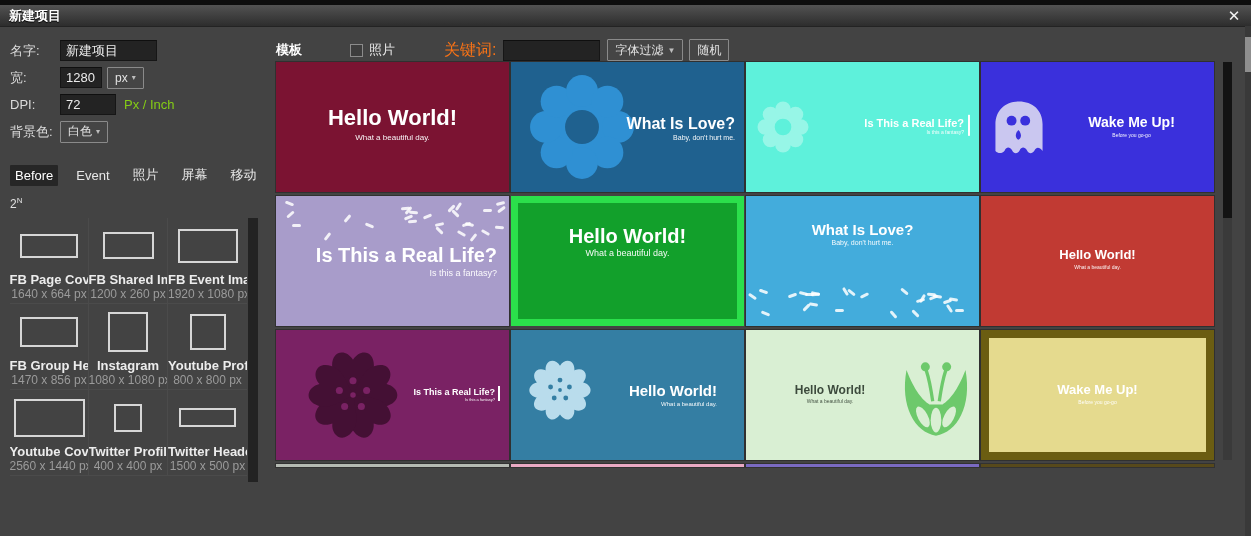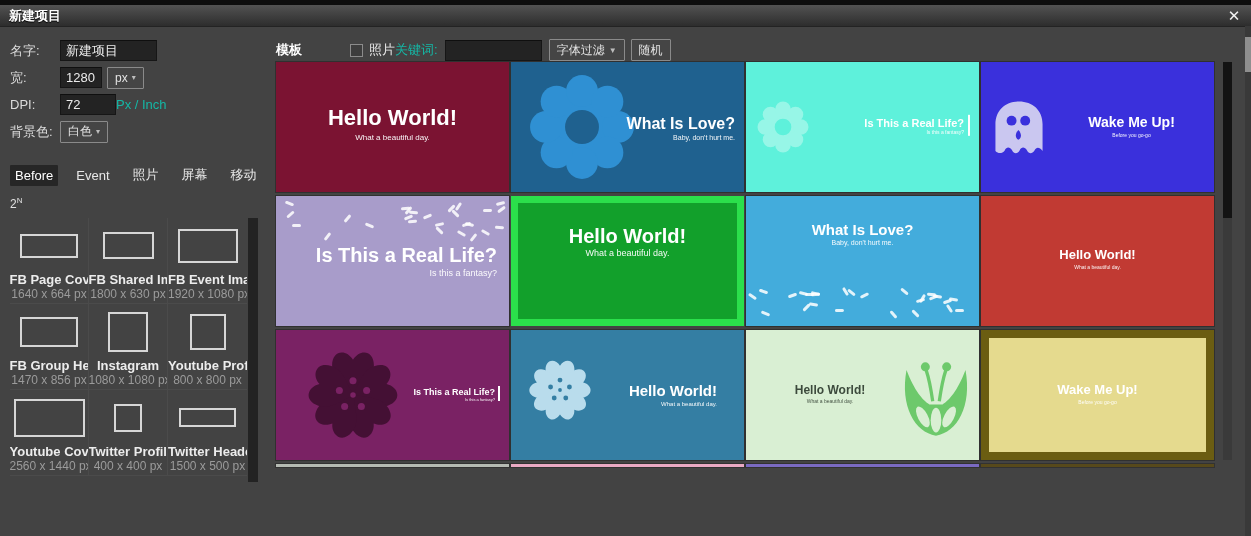--- a/index.html
+++ b/index.html
@@ -32,21 +32,21 @@
   }
   .btn{
     background:#454545;border:1px solid #8a8a8a;color:#e3e3e3;font-family:inherit;
     font-size:12px;height:22px;box-sizing:border-box;padding:0 7px;cursor:pointer;
     display:inline-flex;align-items:center;gap:4px;border-radius:1px;
   }
   .btn .carat{font-size:8px;color:#bdbdbd}
   .name-input{width:97px}
   .num-input{width:42px;margin-right:5px}
   .dpi-input{width:56px}
-  .unit-lab{font-size:13px;color:#14b8a6;}
+  .unit-lab{font-size:13px;color:#84cc16;margin-left:8px}
   .create-btn{
     width:248px;height:22px;margin-top:19px;background:#4a4a4a;border:1px solid #6e6e6e;
     color:#d9d9d9;font-size:13px;text-align:center;line-height:20px;cursor:pointer;border-radius:1px;
   }
   .tabs{display:flex;gap:13px;margin-top:21px;font-size:13px;align-items:center}
   .tab{padding:3px 5px;cursor:pointer;color:#e8e8e8;white-space:nowrap}
   .tab.active{background:#262626;color:#fff;border-radius:1px}
   .pow2{margin-top:9px;font-size:12px;color:#e0e0e0;cursor:pointer;width:20px}
   .pow2 sup{font-size:8px}
   
@@ -62,21 +62,21 @@
   .pname{font-size:13px;font-weight:bold;color:#ececec;white-space:nowrap;line-height:14px;max-width:79px}
   .psize{font-size:12px;color:#9b9b9b;white-space:nowrap;line-height:14px;max-width:79px}
   .pscroll{position:absolute;right:0;top:0;width:10px;height:100%;background:#232323}
   
   .toolbar{position:absolute;left:276px;top:38px;height:24px;display:flex;align-items:center}
   .tb-templates{font-size:13px;font-weight:bold;color:#fff}
   .checkbox{
     width:11px;height:11px;background:#3d3d3d;border:1px solid #8b8b8b;margin-left:48px;cursor:pointer;flex:0 0 auto;
   }
   .tb-photo{font-size:13px;color:#ececec;margin-left:6px}
-  .tb-kw{font-size:13px;color:#14b8a6;}
+  .tb-kw{font-size:16px;color:#f97316;margin-left:49px}
   .kw-input{width:97px;margin-left:7px}
   .font-btn{margin-left:7px}
   .rand-btn{margin-left:6px}
   
   .tgrid{
     position:absolute;left:276px;top:62px;width:938px;
     display:grid;grid-template-columns:repeat(4,233px);grid-template-rows:130px 130px 130px 3px;
     column-gap:2px;row-gap:4px;
   }
   .card{position:relative;overflow:hidden;cursor:pointer;box-shadow:0 0 0 1px rgba(0,0,0,.28);color:#fff}
@@ -192,21 +192,21 @@
             <div class="pthumb" style="width: 58px; height: 24px;"></div>
           </div>
         <div class="pname">FB Page Cover</div>
         <div class="psize">1640 x 664 px</div>
       </div>
       <div class="pcell">
         <div class="pthumb-zone">
             <div class="pthumb" style="width: 51px; height: 27px;"></div>
           </div>
         <div class="pname">FB Shared Image</div>
-        <div class="psize">1800 x 630 px</div>
+        <div class="psize">1200 x 260 px</div>
       </div>
       <div class="pcell">
         <div class="pthumb-zone">
             <div class="pthumb" style="width: 60px; height: 34px;"></div>
           </div>
         <div class="pname">FB Event Image</div>
         <div class="psize">1920 x 1080 px</div>
       </div>
       <div class="pcell">
         <div class="pthumb-zone">

